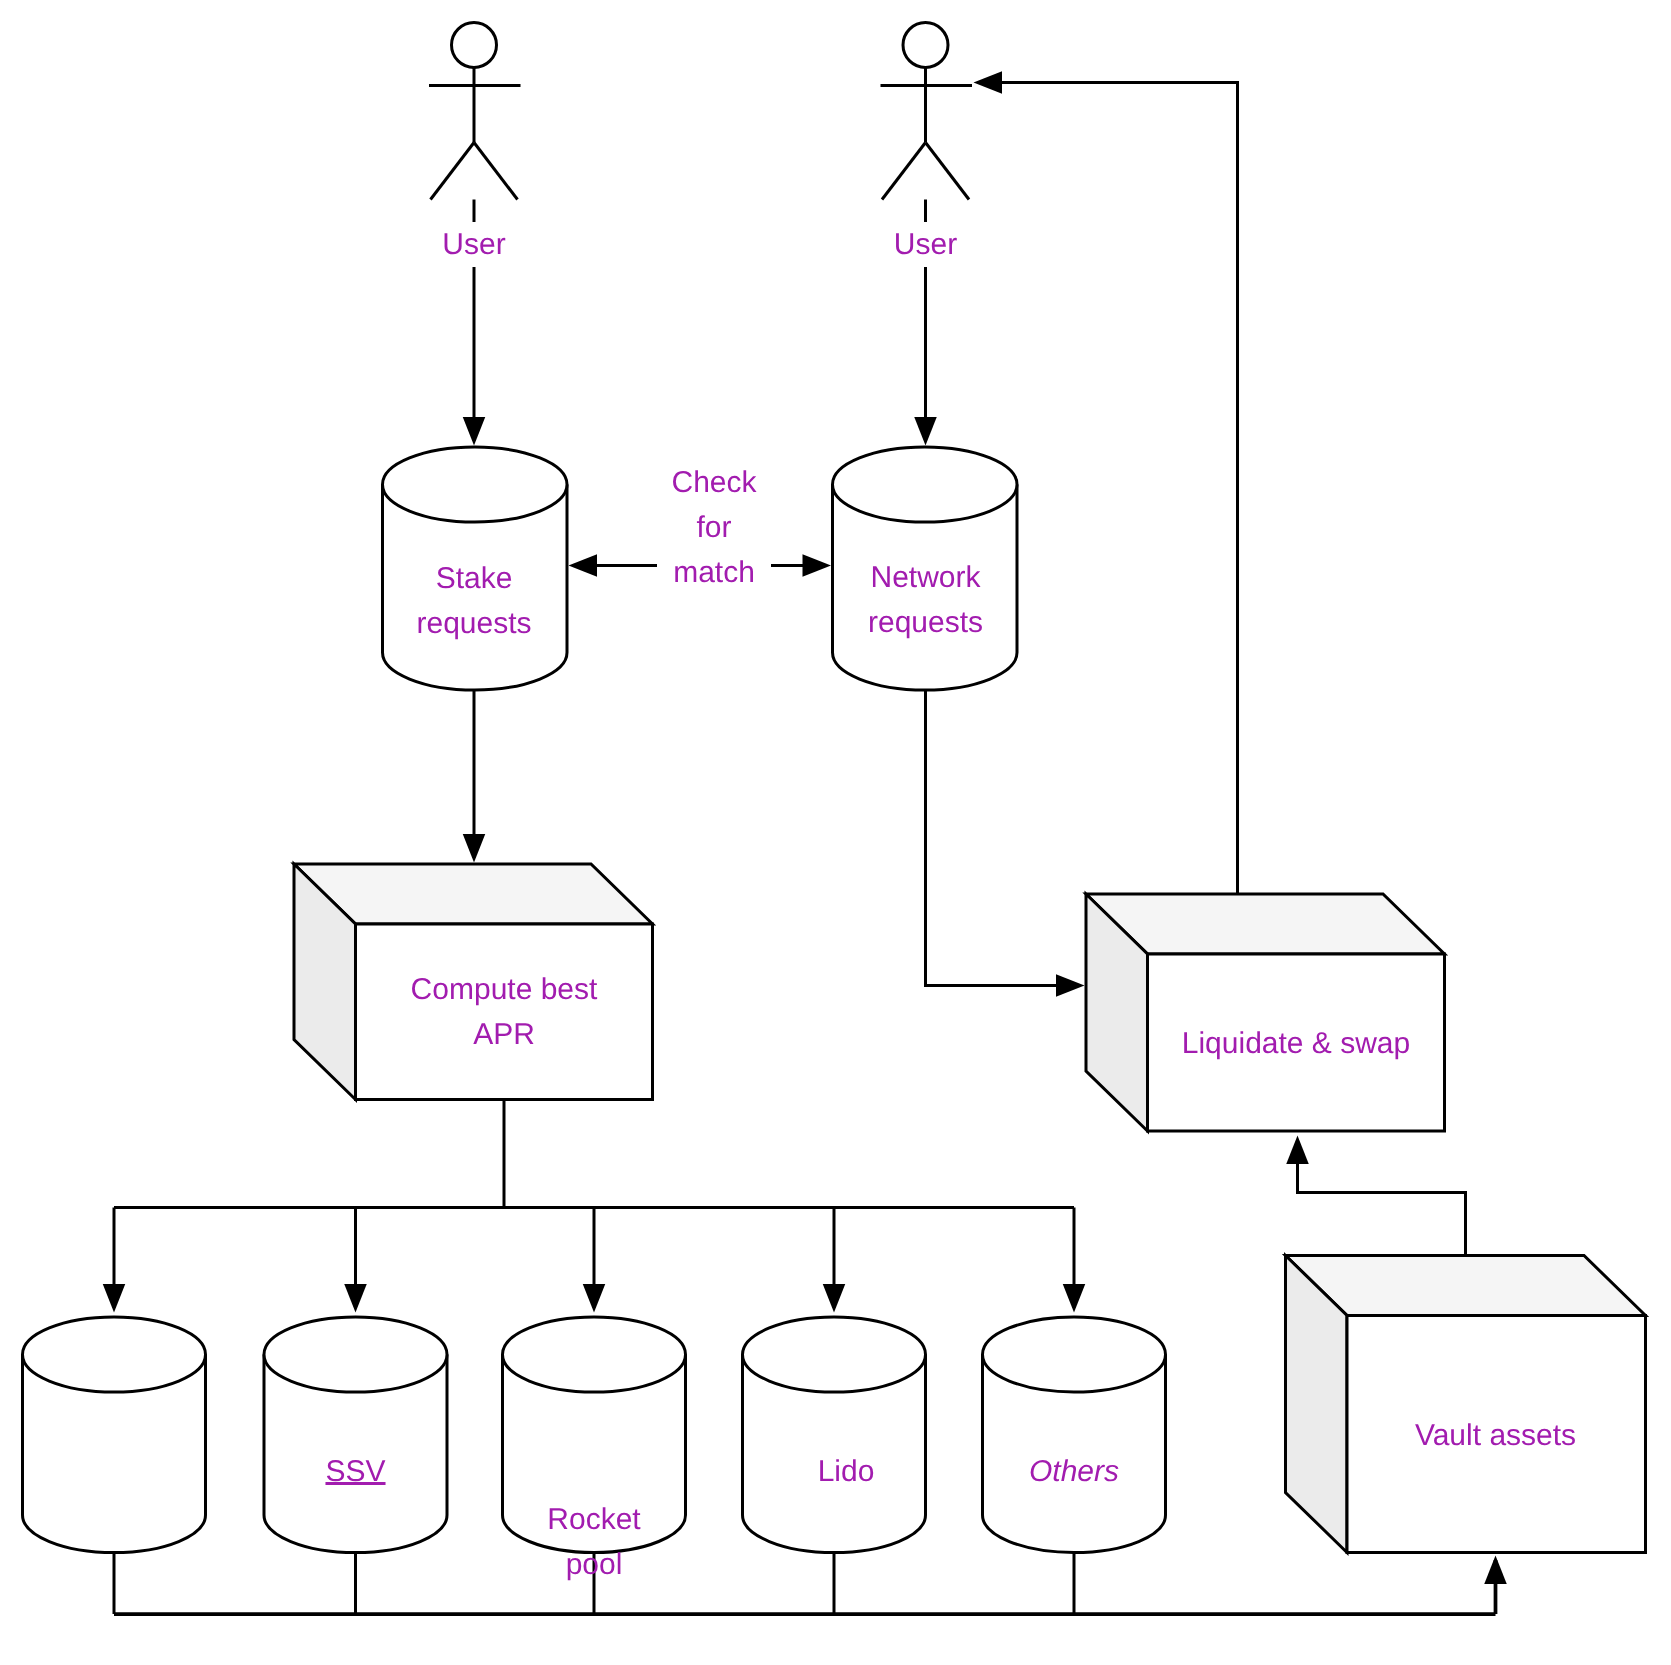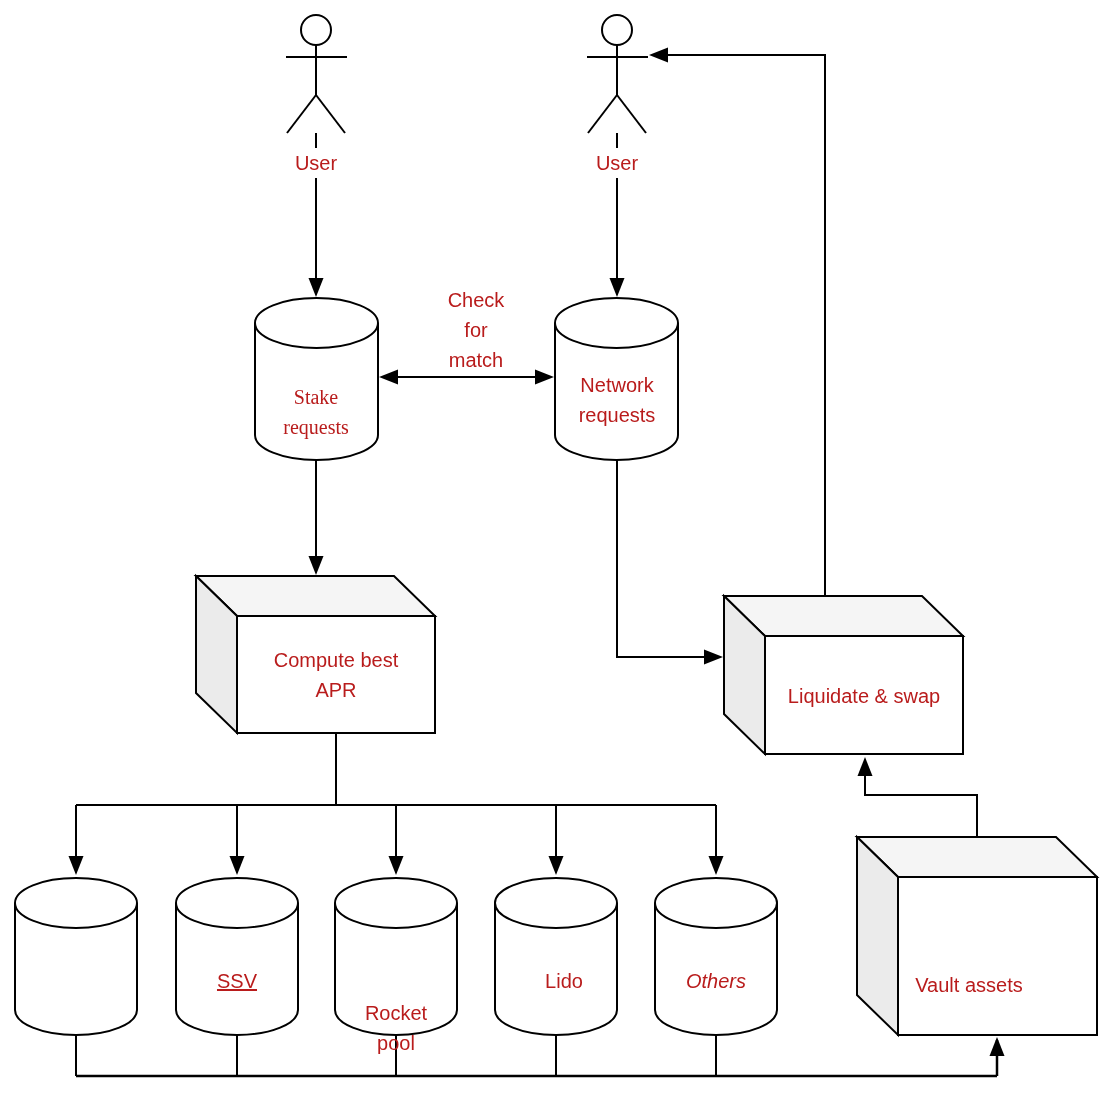--- a/index.html
+++ b/index.html
@@ -10,21 +10,21 @@
     font-family:"Liberation Sans", sans-serif;
     overflow:hidden;
   }
   .canvas svg{position:absolute;left:0;top:0;}
   .lbl{
     position:absolute;
     transform:translate(-50%,-50%);
     text-align:center;
     font-size:20px;
     line-height:30px;
-    color:#b91c1c;
+    color:#a21caf;
     white-space:normal;
   }
   .lbl.masked{background:#ffffff;padding:0 3px;}
   .shape{stroke:#000000;stroke-width:2;}
   .front{fill:#ffffff;}
   .cube-top{fill:#f5f5f5;}
   .cube-side{fill:#ebebeb;}
   .edge{stroke:#000000;stroke-width:2;fill:none;}
   .edge.thick{stroke-width:2.5;}
   .ah{fill:#000000;stroke:none;}
@@ -160,27 +160,27 @@
   </g>
   <g>
     <path class="shape front" d="M 655 903 L 655 1010 A 61 25 0 0 0 777 1010 L 777 903"></path>
     <ellipse class="shape front" cx="716" cy="903" rx="61" ry="25"></ellipse>
   </g>
 </svg>
 
 <div class="lbl masked" style="left:316px;top:163px;width:70px;">User</div>
 <div class="lbl masked" style="left:617px;top:163px;width:70px;">User</div>
 
-<div class="lbl masked" style="left:476px;top:330px;width:70px;text-align:center;">Check for match</div>
+<div class="lbl masked" style="left:476px;top:352px;width:70px;text-align:center;">Check for match</div>
 
-<div class="lbl" style="left:316px;top:412px;width:112px;font-family:Liberation Serif, serif;">Stake requests</div>
+<div class="lbl" style="left:316px;top:401px;width:112px;">Stake requests</div>
 <div class="lbl" style="left:617px;top:400px;width:112px;">Network requests</div>
 
 <div class="lbl" style="left:864px;top:696px;width:210px;">Liquidate &amp; swap</div>
 <div class="lbl" style="left:336px;top:675px;width:150px;">Compute best APR</div>
-<div class="lbl" style="left:969px;top:957px;width:180px;margin-top:28px;">Vault assets</div>
+<div class="lbl" style="left:997px;top:957px;width:180px;">Vault assets</div>
 
 <div class="lbl" style="left:237px;top:981px;width:100px;text-decoration:underline;">SSV</div>
 <div class="lbl" style="left:396px;top:1028px;width:92px;">Rocket pool</div>
 <div class="lbl" style="left:564px;top:981px;width:100px;text-align:center;">Lido</div>
 <div class="lbl" style="left:716px;top:981px;width:110px;font-style:italic;">Others</div>
 
 </div>
 
 </body></html>

